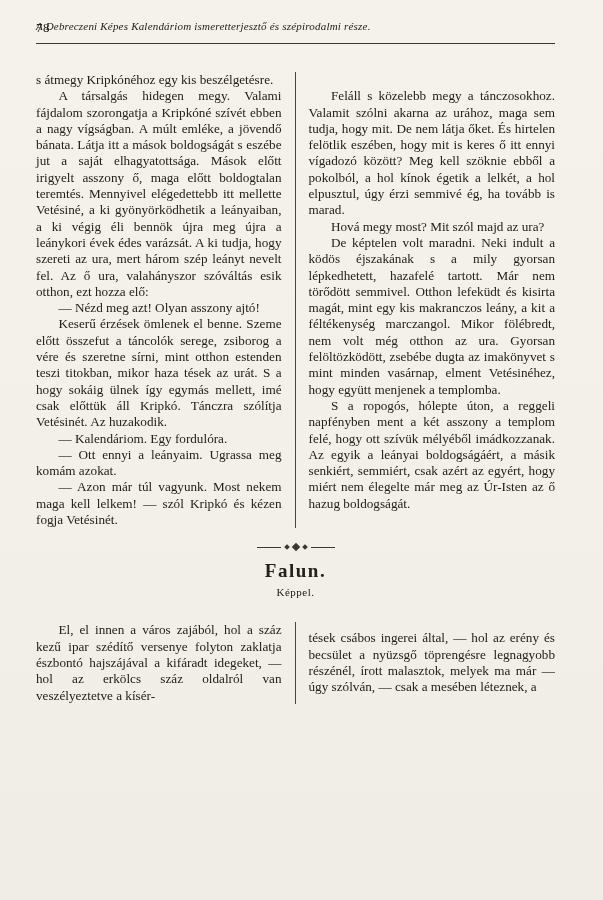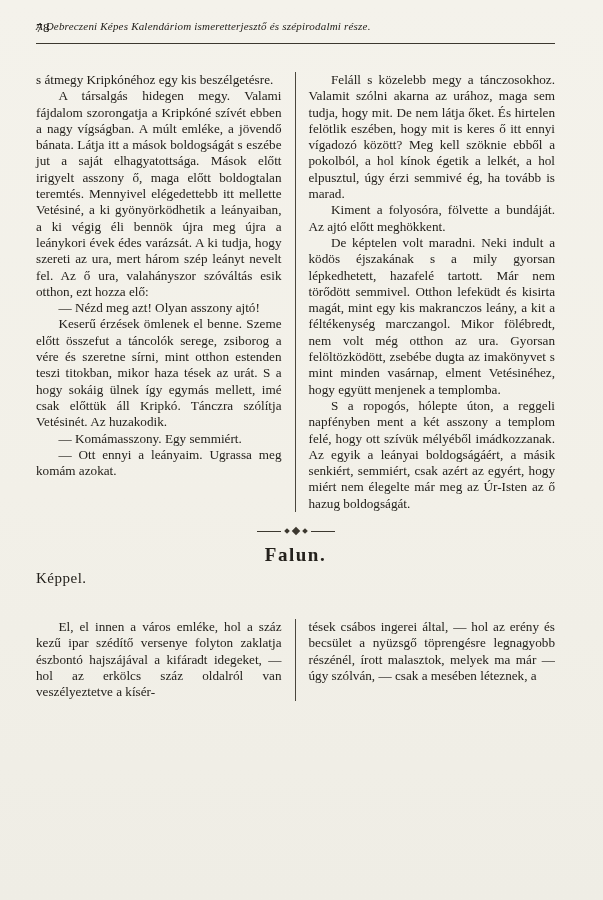--- a/index.html
+++ b/index.html
@@ -42,20 +42,21 @@
   }
   .head-rule {
     border: 0;
     border-top: 1.2px solid #3c382f;
     margin: 5px 0 0 0;
   }
   
   .cols {
     display: flex;
     margin-top: 28px;
+    align-items: center;
   }
   .col {
     box-sizing: border-box;
     width: 50%;
   }
   .col-left {
     padding-right: 13px;
     border-right: 1px solid #4a463d;
   }
   .col-right {
@@ -100,23 +101,24 @@
   }
   
   .story-title {
     margin: 10px 0 4px 0;
     text-align: center;
     font-size: 19px;
     font-weight: bold;
     letter-spacing: 1.5px;
   }
   .story-subtitle {
-    font-size: 15px;
+    text-align: center;
+    font-size: 11px;
     letter-spacing: 0.5px;
-    margin-bottom: 32px;
+    margin-bottom: 24px;
   }
   .cols2 {
     margin-top: 0;
   }
 </style>
 </head>
 <body>
 
 <div class="page">
 
@@ -125,44 +127,45 @@
     <span class="head-title">A Debreczeni Képes Kalendáriom ismeretterjesztő és szépirodalmi része.</span>
   </div>
   <hr class="head-rule">
 
   <section class="cols">
     <div class="col col-left">
       <p class="cont">s átmegy Kripkónéhoz egy kis beszélgetésre.</p>
       <p>A társalgás hidegen megy. Valami fájdalom szorongatja a Kripkóné szívét ebben a nagy vígságban. A múlt emléke, a jövendő bánata. Látja itt a mások boldogságát s eszébe jut a saját elhagyatottsága. Mások előtt irigyelt asszony ő, maga előtt boldogtalan teremtés. Mennyivel elégedettebb itt mellette Vetésiné, a ki gyönyörködhetik a leányaiban, a ki végig éli bennök újra meg újra a leánykori évek édes varázsát. A ki tudja, hogy szereti az ura, mert három szép leányt nevelt fel. Az ő ura, valahányszor szóváltás esik otthon, ezt hozza elő:</p>
       <p>— Nézd meg azt! Olyan asszony ajtó!</p>
       <p>Keserű érzések ömlenek el benne. Szeme előtt összefut a táncolók serege, zsiborog a vére és szeretne sírni, mint otthon estenden teszi titokban, mikor haza tések az urát. S a hogy sokáig ülnek így egymás mellett, imé csak előttük áll Kripkó. Tánczra szólítja Vetésinét. Az huzakodik.</p>
-      <p>— Komámasszony. Egy semmiért.</p>
+      <p>— Kalendáriom. Egy fordulóra.</p>
       <p>— Ott ennyi a leányaim. Ugrassa meg komám azokat.</p>
+      <p>— Azon már túl vagyunk. Most nekem maga kell lelkem! — szól Kripkó és kézen fogja Vetésinét.</p>
     </div>
     <div class="col col-right">
       <p>Feláll s közelebb megy a tánczosokhoz. Valamit szólni akarna az urához, maga sem tudja, hogy mit. De nem látja őket. És hirtelen felötlik eszében, hogy mit is keres ő itt ennyi vígadozó között? Meg kell szöknie ebből a pokolból, a hol kínok égetik a lelkét, a hol elpusztul, úgy érzi semmivé ég, ha tovább is marad.</p>
-      <p>Kiment a folyosóra, fölvette a bundáját. Az ajtó előtt meghökkent.</p>
+      <p>Hová megy most? Mit szól majd az ura?</p>
       <p>De képtelen volt maradni. Neki indult a ködös éjszakának s a mily gyorsan lépkedhetett, hazafelé tartott. Már nem törődött semmivel. Otthon lefeküdt és kisirta magát, mint egy kis makranczos leány, a kit a féltékenység marczangol. Mikor fölébredt, nem volt még otthon az ura. Gyorsan felöltözködött, zsebébe dugta az imakönyvet s mint minden vasárnap, elment Vetésinéhez, hogy együtt menjenek a templomba.</p>
       <p>S a ropogós, hólepte úton, a reggeli napfényben ment a két asszony a templom felé, hogy ott szívük mélyéből imádkozzanak. Az egyik a leányai boldogságáért, a másik senkiért, semmiért, csak azért az egyért, hogy miért nem élegelte már meg az Úr-Isten az ő hazug boldogságát.</p>
     </div>
   </section>
 
   <div class="ornament">
     <span class="orn-line"></span>
     <span class="orn-diamond small"></span>
     <span class="orn-diamond"></span>
     <span class="orn-diamond small"></span>
     <span class="orn-line"></span>
   </div>
 
   <h1 class="story-title">Falun.</h1>
   <div class="story-subtitle">Képpel.</div>
 
   <section class="cols cols2">
     <div class="col col-left">
-      <p>El, el innen a város emléke, hol a száz kezű ipar szédítő versenye folyton zaklatja észbontó hajszájával a kifáradt idegeket, — hol az erkölcs száz oldalról van veszélyeztetve a kísér-</p>
+      <p>El, el innen a város zajából, hol a száz kezű ipar szédítő versenye folyton zaklatja észbontó hajszájával a kifáradt idegeket, — hol az erkölcs száz oldalról van veszélyeztetve a kísér-</p>
     </div>
     <div class="col col-right">
       <p class="cont">tések csábos ingerei által, — hol az erény és becsület a nyüzsgő töprengésre legnagyobb részénél, írott malasztok, melyek ma már — úgy szólván, — csak a mesében léteznek, a</p>
     </div>
   </section>
 
 </div>
 
 </body></html>

